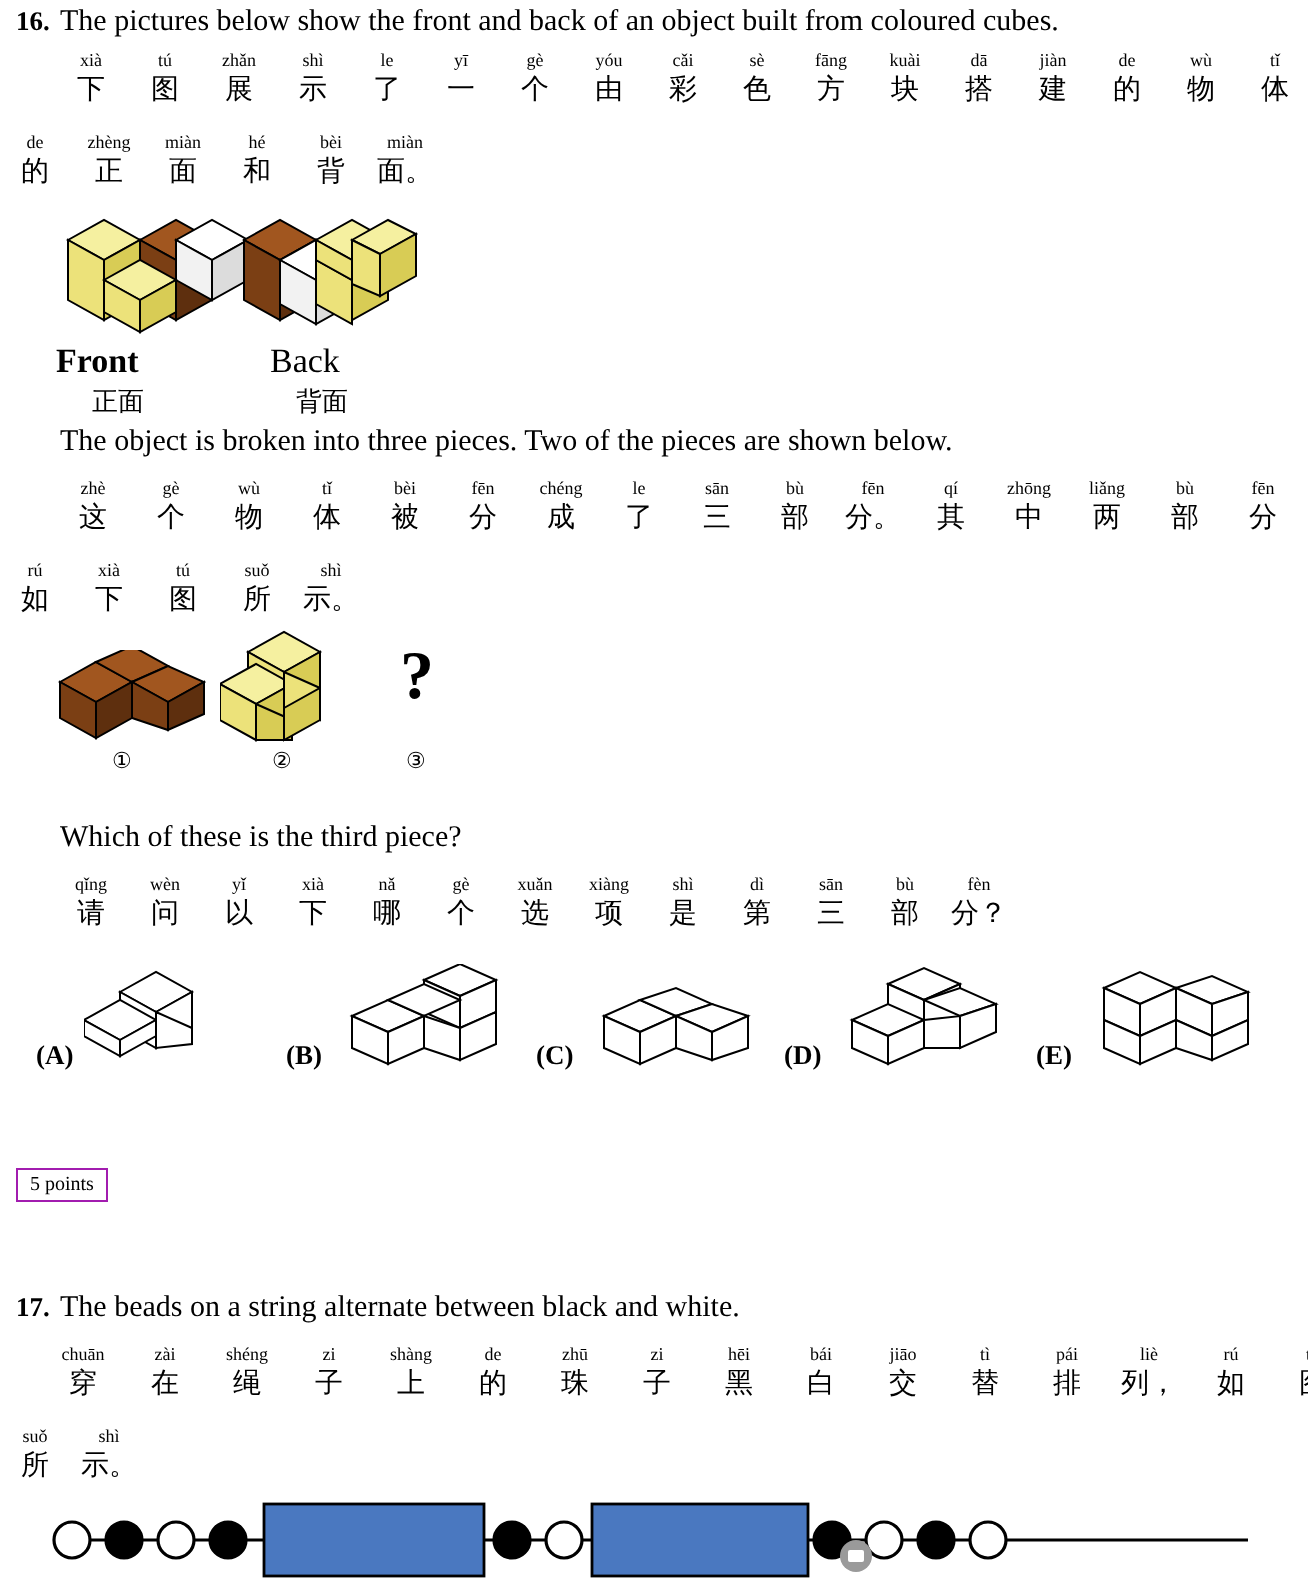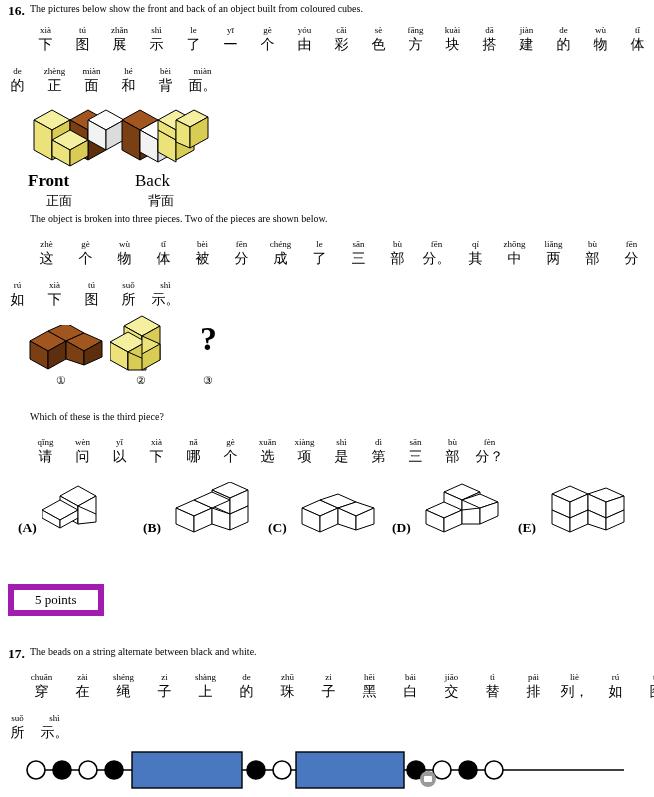--- a/index.html
+++ b/index.html
@@ -22,21 +22,21 @@
   }
   .q-block { position: absolute; }
 
   .qnum {
     font-weight: bold;
     font-family: "Liberation Serif", serif;
     font-size: 13.5px;
   }
   .qtext {
     font-family: "Liberation Serif", serif;
-    font-size: 10px;
+    font-size: 15px;
   }
 
   
   .cn-row {
     display: flex;
     align-items: flex-end;
     font-family: "Liberation Sans", sans-serif;
   }
   .cn-cell {
     display: flex;
@@ -61,25 +61,25 @@
   .label-en {
     font-family: "Liberation Serif", serif;
     font-size: 17px;
   }
   .label-cn {
     font-family: "Liberation Sans", sans-serif;
     font-size: 13px;
   }
 
   .points-box {
-    border: 6px solid #a21caf;
+    border: 1px solid #a21caf;
     display: inline-block;
-    padding: 2px 21px;
-    font-family: "Liberation Serif", serif;
-    font-size: 13px;
+    padding: 2px 6px;
+    font-family: "Liberation Serif", serif;
+    font-size: 10px;
   }
 
   .opt-label {
     font-family: "Liberation Serif", serif;
     font-weight: bold;
     font-size: 13.5px;
   }
 
   .circ {
     font-family: "Liberation Sans", sans-serif;

